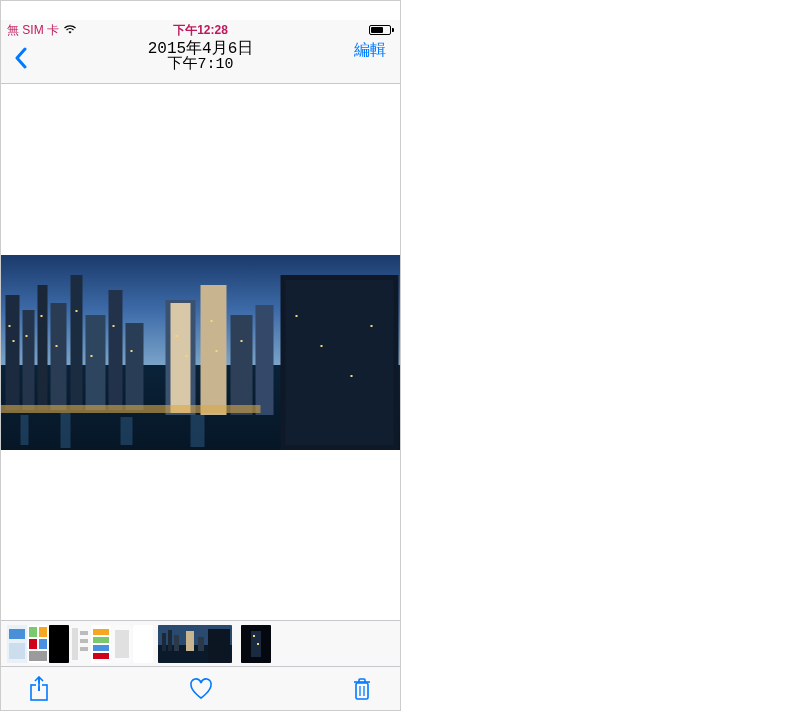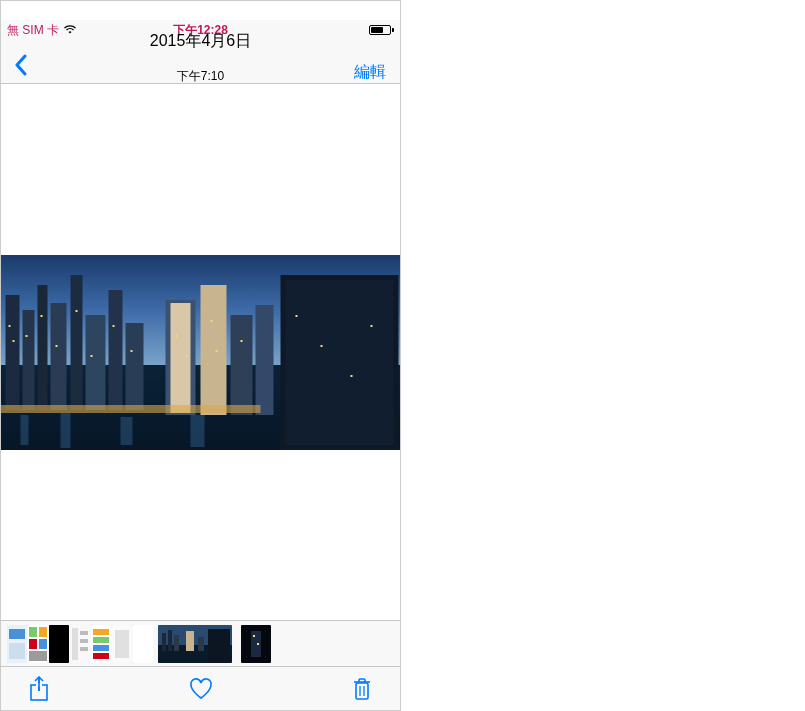--- a/index.html
+++ b/index.html
@@ -46,36 +46,37 @@
   }
   .battery-tip {
     width: 2px; height: 4px; background: #000; margin-left: 1px; border-radius: 0 1px 1px 0;
   }
   
   .nav-bar {
     height: 44px;
     border-bottom: 1px solid #c8c7cc;
     background: #f8f8f8;
     display: flex;
-    align-items: flex-end;
+    align-items: flex-start;
     justify-content: space-between;
     padding: 0 8px;
     position: relative;
+    font-family: Liberation Mono, monospace;
   }
   .back-chevron {
     width: 22px; height: 36px;
     display: flex; align-items: center; justify-content: center;
     color: #007aff;
   }
   .nav-title {
     position: absolute; left: 50%; transform: translateX(-50%);
     text-align: center;
   }
   .nav-title .date { font-size: 16px; font-weight: 500; color: #000; line-height: 18px; }
-  .nav-title .time { font-size: 12px; color: #000; line-height: 13px; margin-top: 20px; }
+  .nav-title .time { font-size: 15px; color: #000; line-height: 13px; }
   .edit-btn {
     font-size: 16px; color: #007aff; padding: 0 6px;
   }
   
   .photo-area {
     flex: 1;
     display: flex;
     align-items: center;
     justify-content: center;
     background: #fff;

